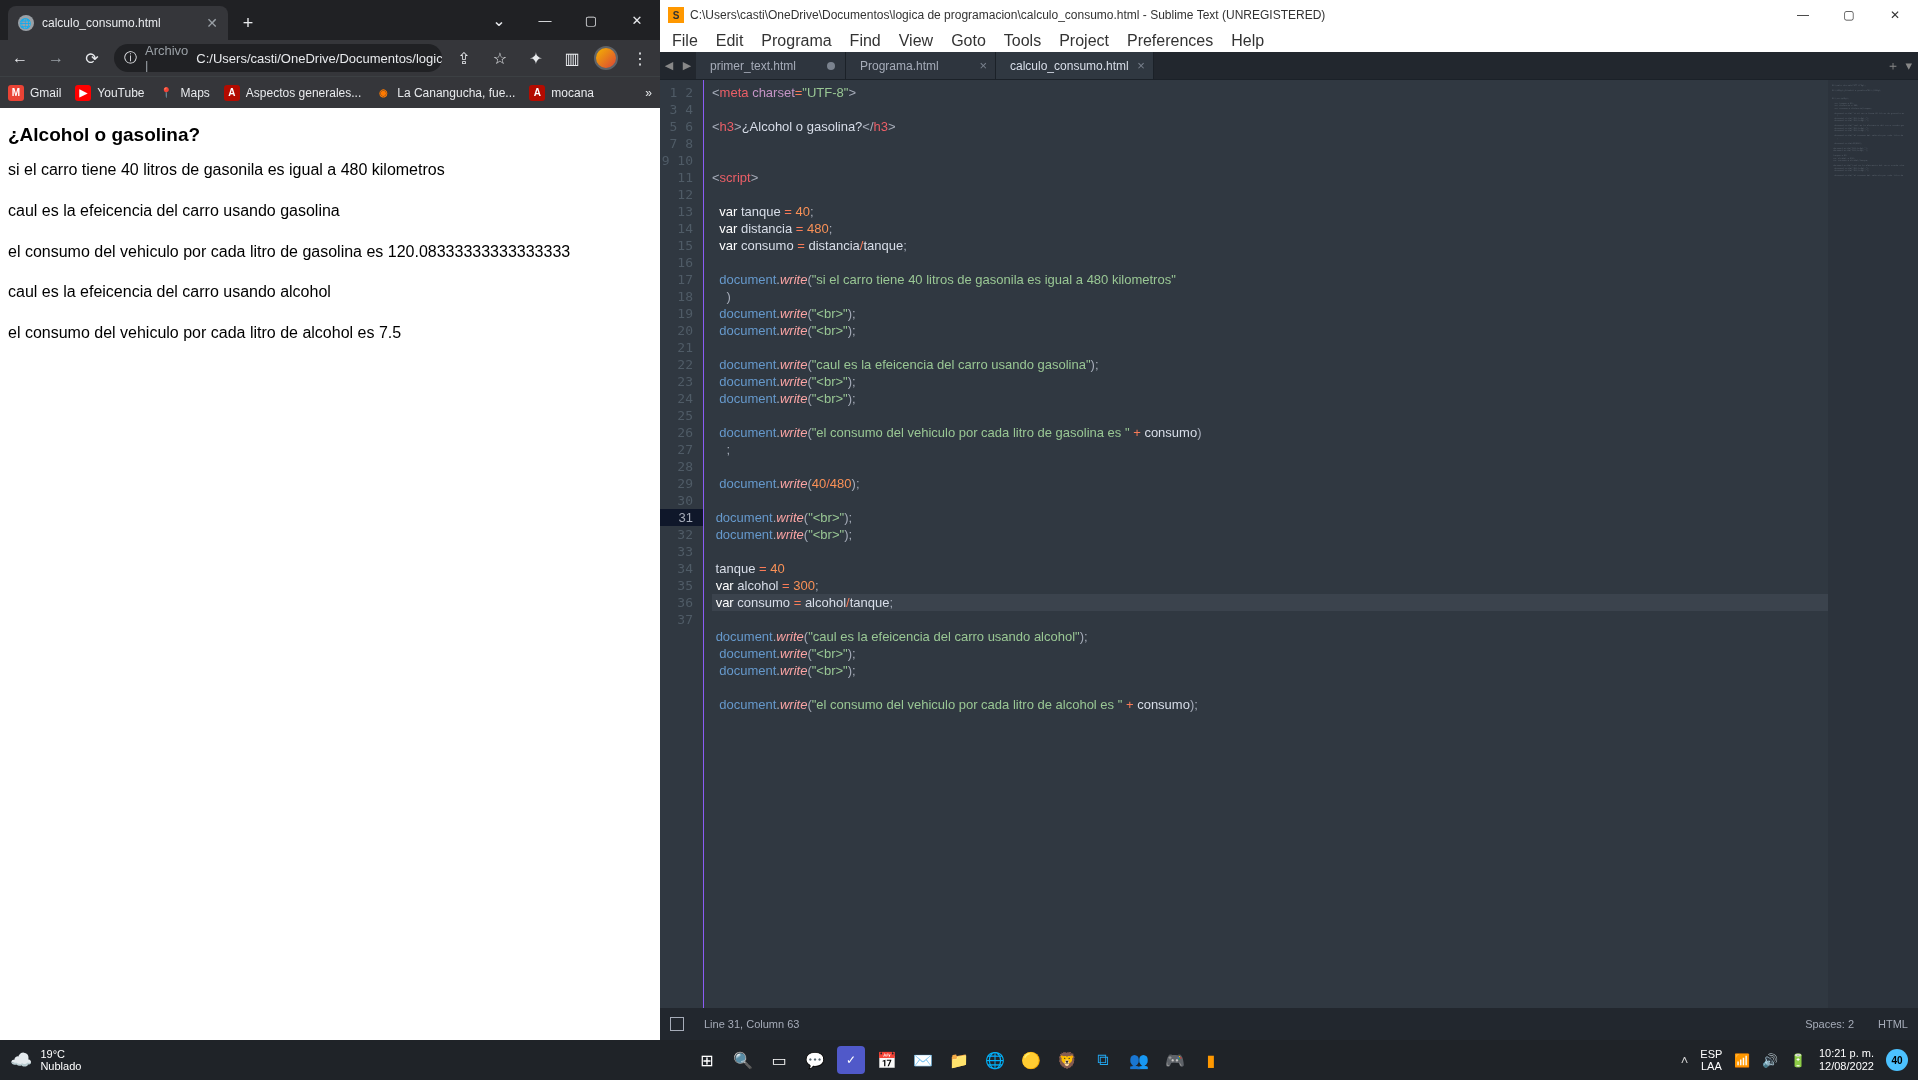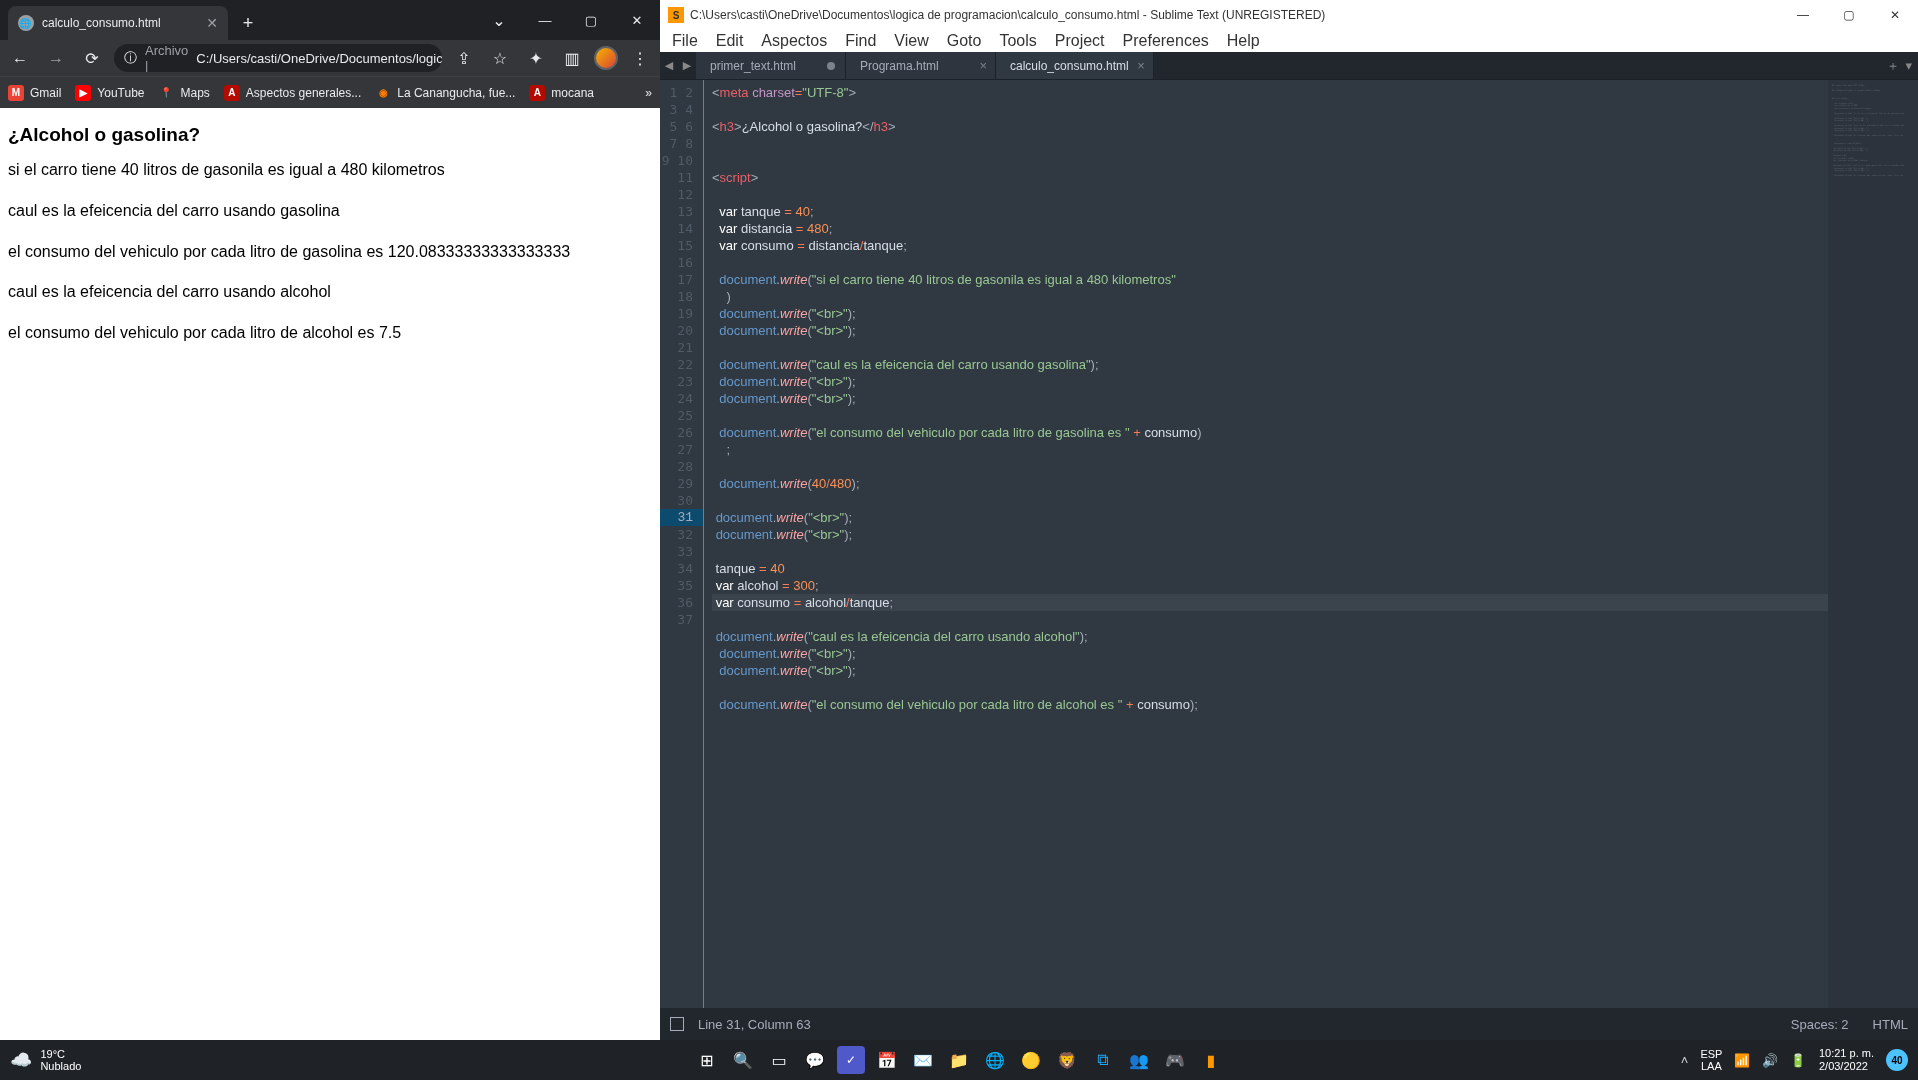--- a/index.html
+++ b/index.html
@@ -39,26 +39,26 @@
 .st-menu span{padding:2px 8px;}
 .st-tabs { height:28px; background:#22272e; display:flex; align-items:stretch; border-bottom:1px solid #1b2128;}
 .st-arrow{width:18px;display:flex;align-items:center;justify-content:center;color:#888;font-size:11px;}
 .st-tab { display:flex; align-items:center; padding:0 24px 0 14px; color:#a6acb9; font-size:12px; position:relative; background:#2e353e; border-right:1px solid #1b2128; min-width:150px;}
 .st-tab.active{background:#303841;color:#d8dee9;}
 .st-tab .dot{position:absolute;right:10px;width:8px;height:8px;border-radius:50%;background:#7a828e;}
 .st-tab .x{position:absolute;right:8px;color:#7a828e;font-size:13px;}
 .st-tabs-right{margin-left:auto;display:flex;align-items:center;color:#888;padding:0 6px;gap:6px;font-size:13px;}
 .st-body { flex:1; display:flex; overflow:hidden; position:relative;}
 .gutter { width:44px; background:#303841; text-align:right; padding:4px 10px 4px 0; color:#4f5b66; font-family:Consolas,monospace; font-size:13px; line-height:17px; border-right:1px solid #8b5cf6; user-select:none;}
-.gutter .hl{background:#0c4a6e;color:#a6acb9;display:block;margin-right:-10px;padding-right:10px;margin-left:-34px;padding-left:34px;font-family:Liberation Mono, monospace;}
+.gutter .hl{background:#0f172a;color:#a6acb9;display:block;margin-right:-10px;padding-right:10px;margin-left:-34px;padding-left:34px;}
 .code { flex:1; padding:4px 0 4px 8px; font-family:Consolas,monospace; font-size:13px; line-height:17px; color:#d8dee9; white-space:pre; overflow:hidden;}
 .code .line{height:17px;}
 .code .hl-line{background:#3b434d;}
 .minimap{width:90px;background:#2b323b;opacity:.7;padding:4px;font-size:2px;line-height:2.5px;font-family:monospace;color:#6e7681;white-space:pre;overflow:hidden;}
-.st-status { height:22px; background:#22272e; display:flex; align-items:center; padding:16px 10px; color:#a6acb9; font-size:13px; gap:14px;}
+.st-status { height:22px; background:#22272e; display:flex; align-items:center; padding:16px 10px; color:#a6acb9; font-size:11px; gap:20px;}
 .st-status .right{margin-left:auto;display:flex;gap:24px;}
 .st-status .ico{width:14px;height:14px;border:1px solid #a6acb9;}
 
 
 .t-tag{color:#ec5f67;} .t-attr{color:#c594c5;} .t-str{color:#99c794;} .t-kw{color:#ffffff;} .t-fn{color:#fca5a5;font-style:italic;} .t-op{color:#f97b58;} .t-num{color:#f99157;} .t-pun{color:#a6acb9;} .t-obj{color:#6699cc;}
 
 
 .taskbar { position:absolute; left:0; bottom:0; width:1918px; height:40px; background:#1f2328; display:flex; align-items:center; color:#fff; font-size:11px;}
 .tb-left{display:flex;align-items:center;gap:8px;padding-left:10px;}
 .weather-ico{font-size:18px;}
@@ -148,21 +148,21 @@
     <span>C:\Users\casti\OneDrive\Documentos\logica de programacion\calculo_consumo.html - Sublime Text (UNREGISTERED)</span>
     <div class="st-wincontrols">
       <div>—</div>
       <div>▢</div>
       <div>✕</div>
     </div>
   </div>
   <div class="st-menu">
     <span>File</span>
     <span>Edit</span>
-    <span>Aspectos</span>
+    <span>Programa</span>
     <span>Find</span>
     <span>View</span>
     <span>Goto</span>
     <span>Tools</span>
     <span>Project</span>
     <span>Preferences</span>
     <span>Help</span>
   </div>
   <div class="st-tabs">
     <div class="st-arrow">◀</div>
@@ -303,19 +303,19 @@
     <span class="tray-ico">˄</span>
     <div style="line-height:12px;text-align:center">
       <div>ESP</div>
       <div>LAA</div>
     </div>
     <span class="tray-ico">📶</span>
     <span class="tray-ico">🔊</span>
     <span class="tray-ico">🔋</span>
     <div class="clock">
       <div>10:21 p. m.</div>
-      <div>2/03/2022</div>
+      <div>12/08/2022</div>
     </div>
     <div class="notif">
         <span>40</span>
       </div>
   </div>
 </div>
 
 </body></html>

